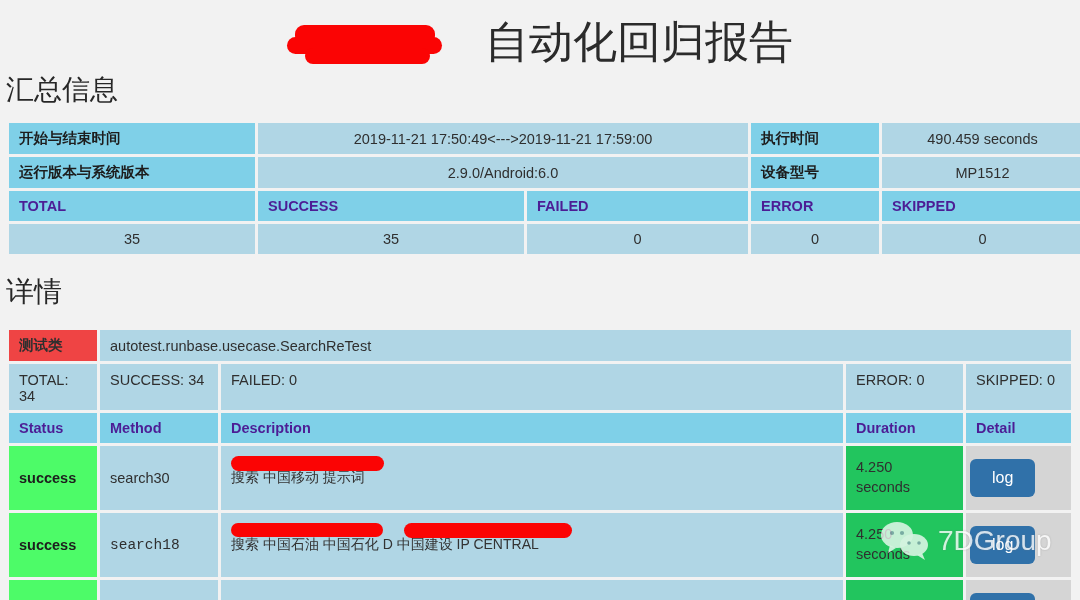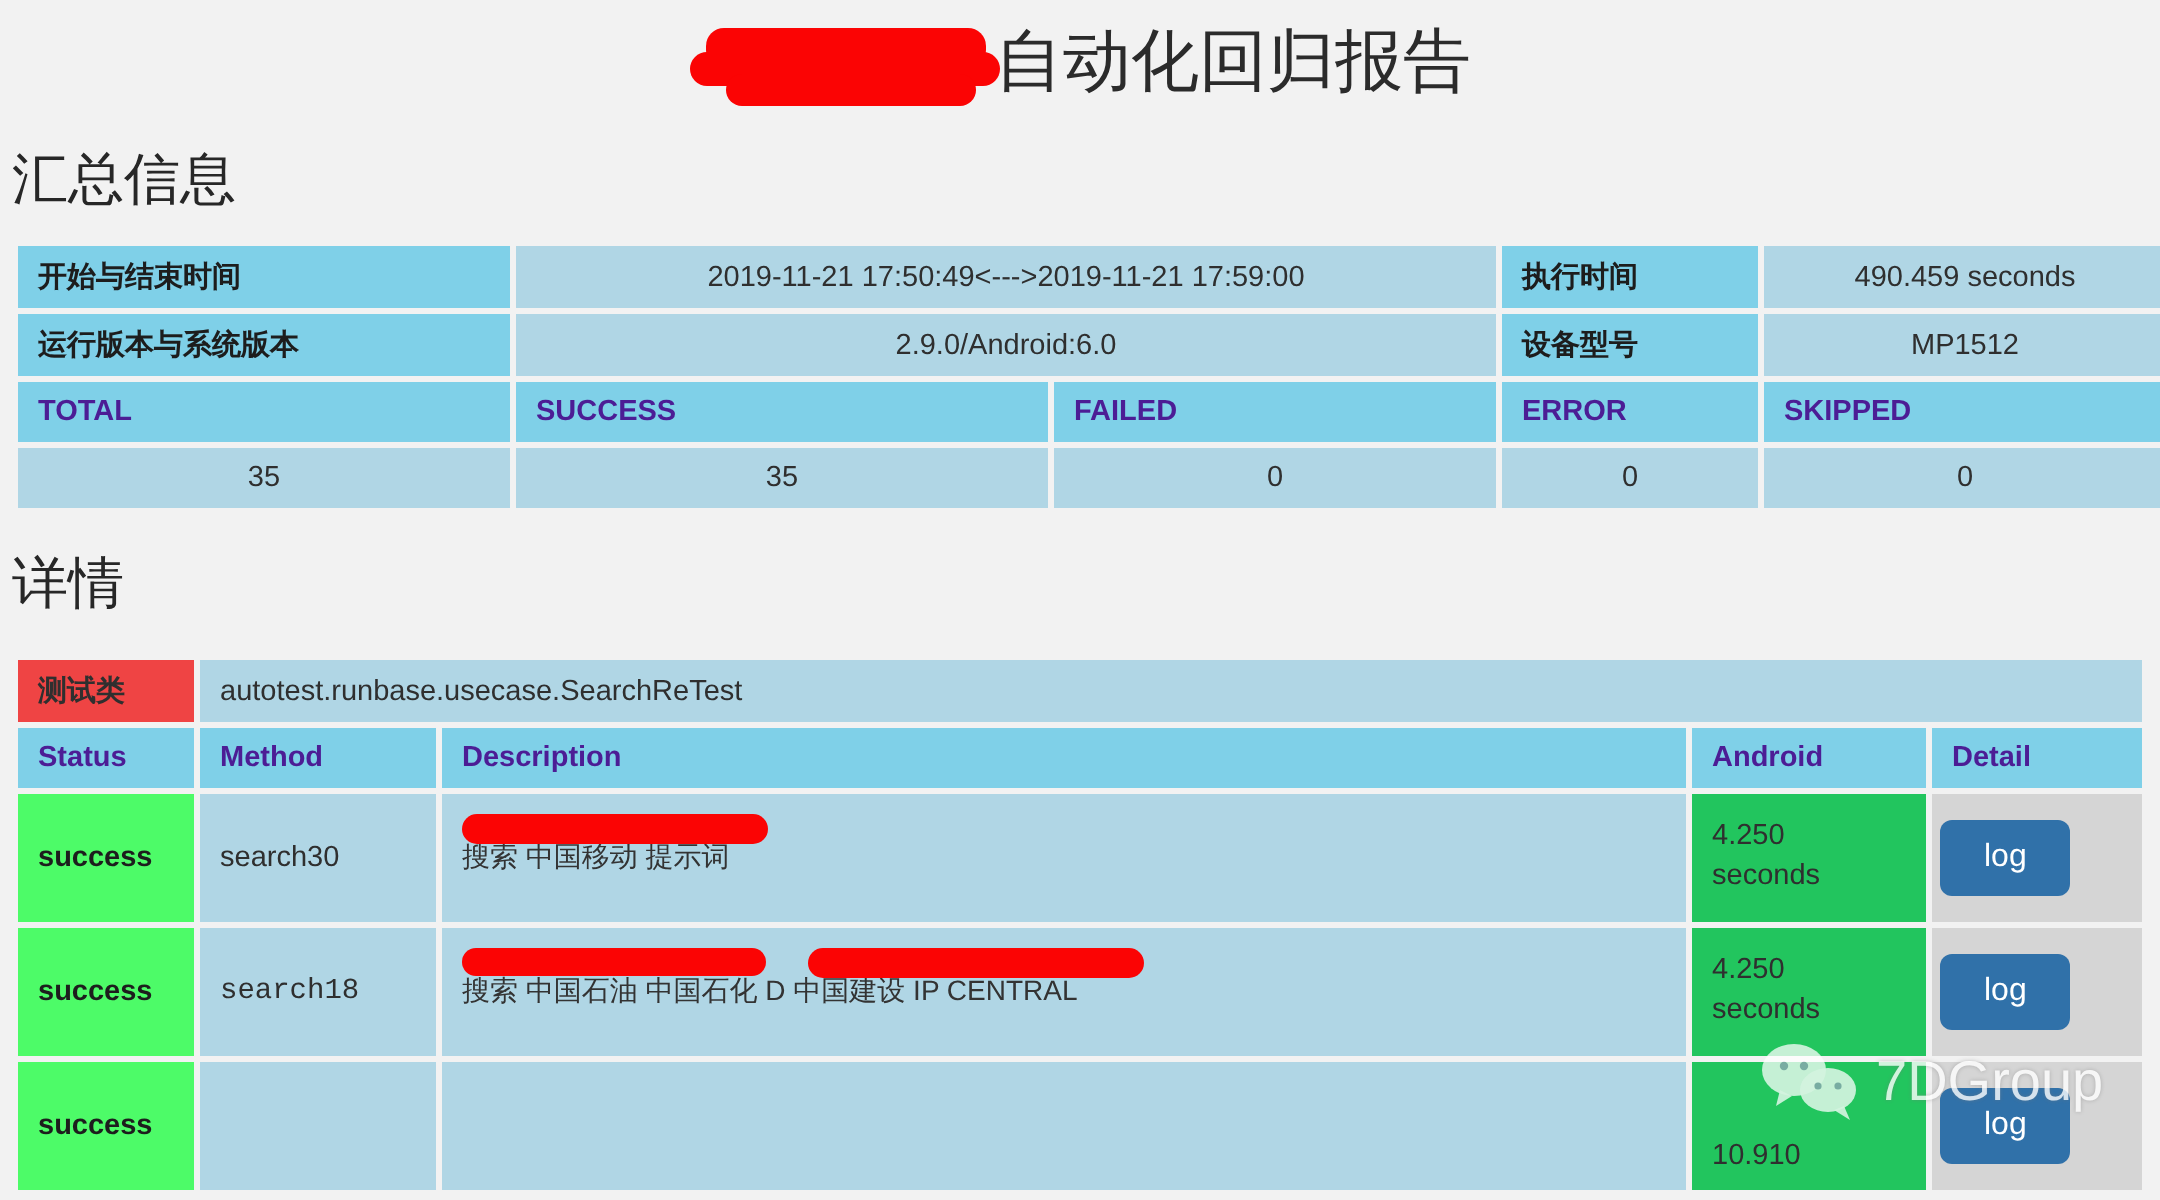--- a/index.html
+++ b/index.html
@@ -8,25 +8,25 @@
     width: 1080px; height: 600px;
     background: #f2f2f2;
     font-family: "Liberation Sans", sans-serif;
     overflow: hidden;
   }
   .page { position: relative; width: 1080px; height: 600px; overflow: hidden; }
 
   
   .report-title {
     text-align: center;
-    font-size: 34px;
+    font-size: 44px;
     font-weight: 400;
     color: #2b2b2b;
     margin: 0;
-    padding-top: 8px;
+    padding-top: 19px;
     line-height: 46px;
     position: relative;
     letter-spacing: 0px;
   }
   .title-inner { position: relative; display: inline-block; }
   .title-hidden { visibility: hidden; }
 
   
   .redact {
     position: absolute;
@@ -203,24 +203,31 @@
         <col style="width:622px">
         <col style="width:117px">
         <col style="width:105px">
     </colgroup>
     <tbody>
       <tr>
         <td class="cls-label">测试类</td>
         <td class="cls-value" colspan="4">autotest.runbase.usecase.SearchReTest</td>
       </tr>
       <tr>
+        <td class="stat-cell">TOTAL: 34</td>
+        <td class="stat-cell">SUCCESS: 34</td>
+        <td class="stat-cell">FAILED: 0</td>
+        <td class="stat-cell">ERROR: 0</td>
+        <td class="stat-cell">SKIPPED: 0</td>
+      </tr>
+      <tr>
         <th>Status</th>
         <th>Method</th>
         <th>Description</th>
-        <th>Android</th>
+        <th>Duration</th>
         <th>Detail</th>
       </tr>
 
       <tr style="height:64px;">
         <td class="status-success">success</td>
         <td class="center" style="text-align:left;">search30</td>
         <td class="desc-cell">
           <span class="desc-text">搜索 中国移动 提示词</span>
           <span class="redact" style="left:10px; top:10px; width:153px; height:15px;"></span>
         </td>

